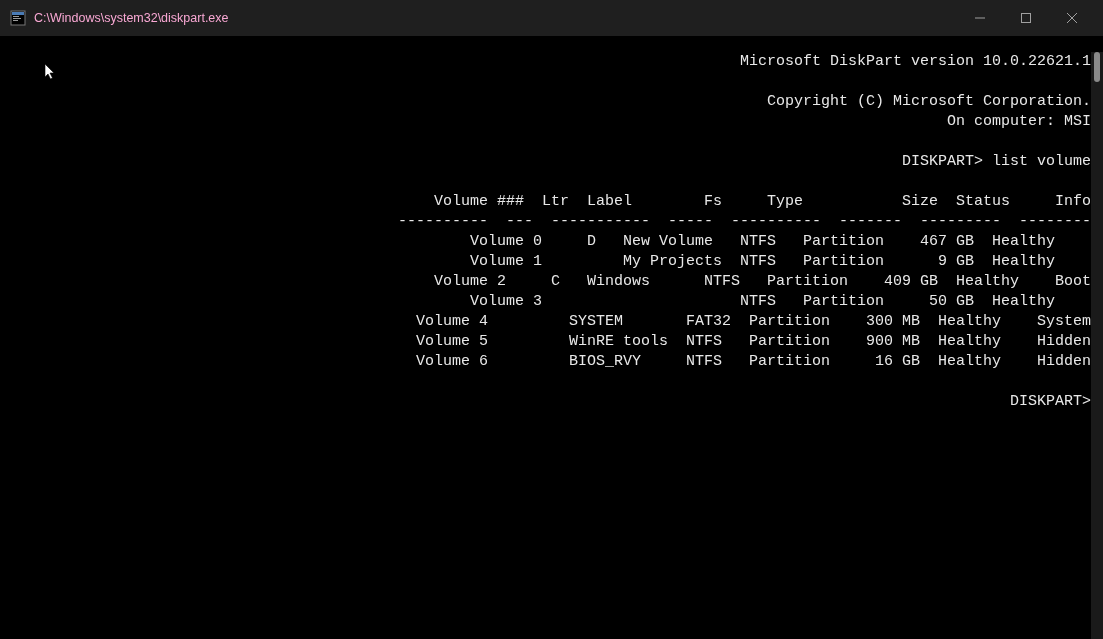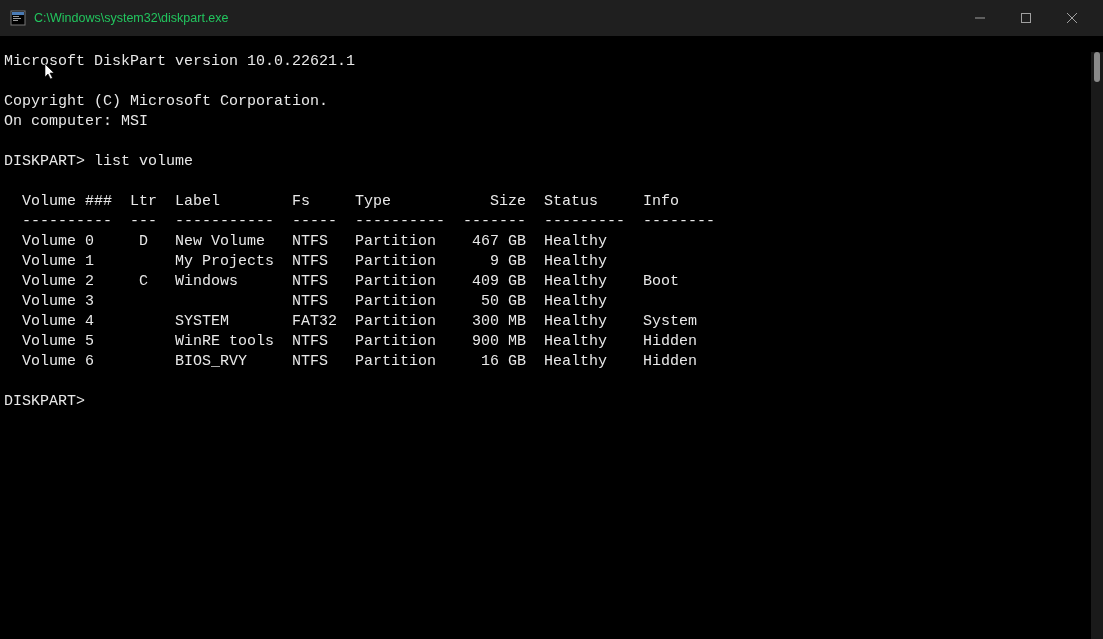--- a/index.html
+++ b/index.html
@@ -15,21 +15,21 @@
       flex-direction: column;
     }
     .titlebar {
       height: 36px;
       background: #1f1f1f;
       display: flex;
       align-items: center;
       padding: 0 8px 0 10px;
       font-family: "Segoe UI", Arial, sans-serif;
       font-size: 12.5px;
-      color: #22c55e;
+      color: #f9a8d4;
       font-weight: 400;
     }
     .title-icon {
       width: 16px;
       height: 16px;
       margin-right: 8px;
       display: inline-flex;
       align-items: center;
       justify-content: center;
     }
@@ -42,20 +42,21 @@
       align-items: center;
       justify-content: center;
       color: #a0a0a0;
       cursor: pointer;
     }
     .content-wrap {
       flex: 1;
       display: flex;
       background: #000;
       padding: 16px 0 0 4px;
+      text-align: right;
     }
     .content {
       flex: 1;
       white-space: pre;
       line-height: 20px;
       font-size: 15px;
     }
     .scrollbar-track {
       width: 12px;
       background: #1a1a1a;

